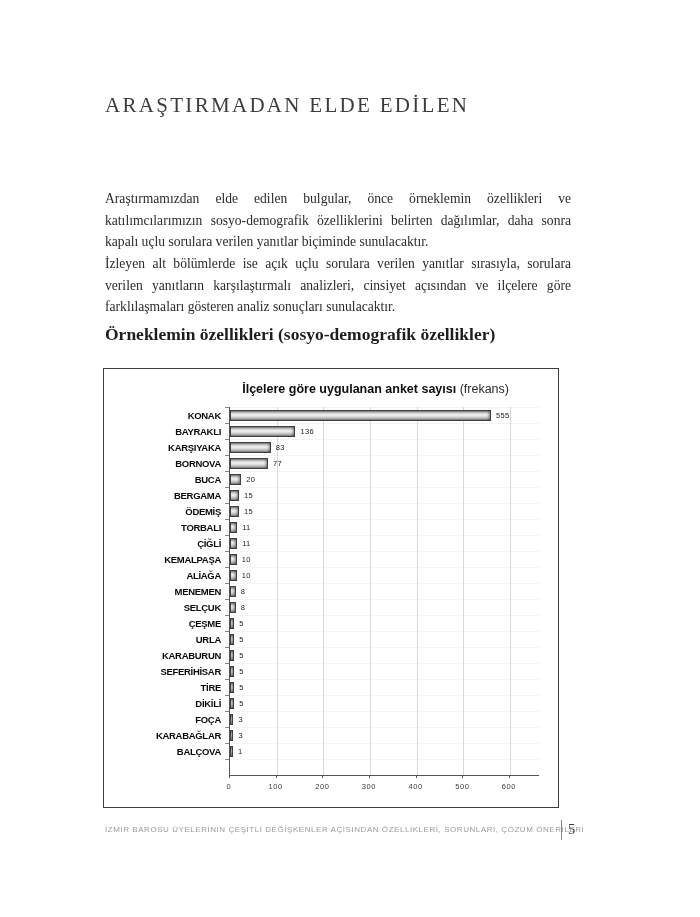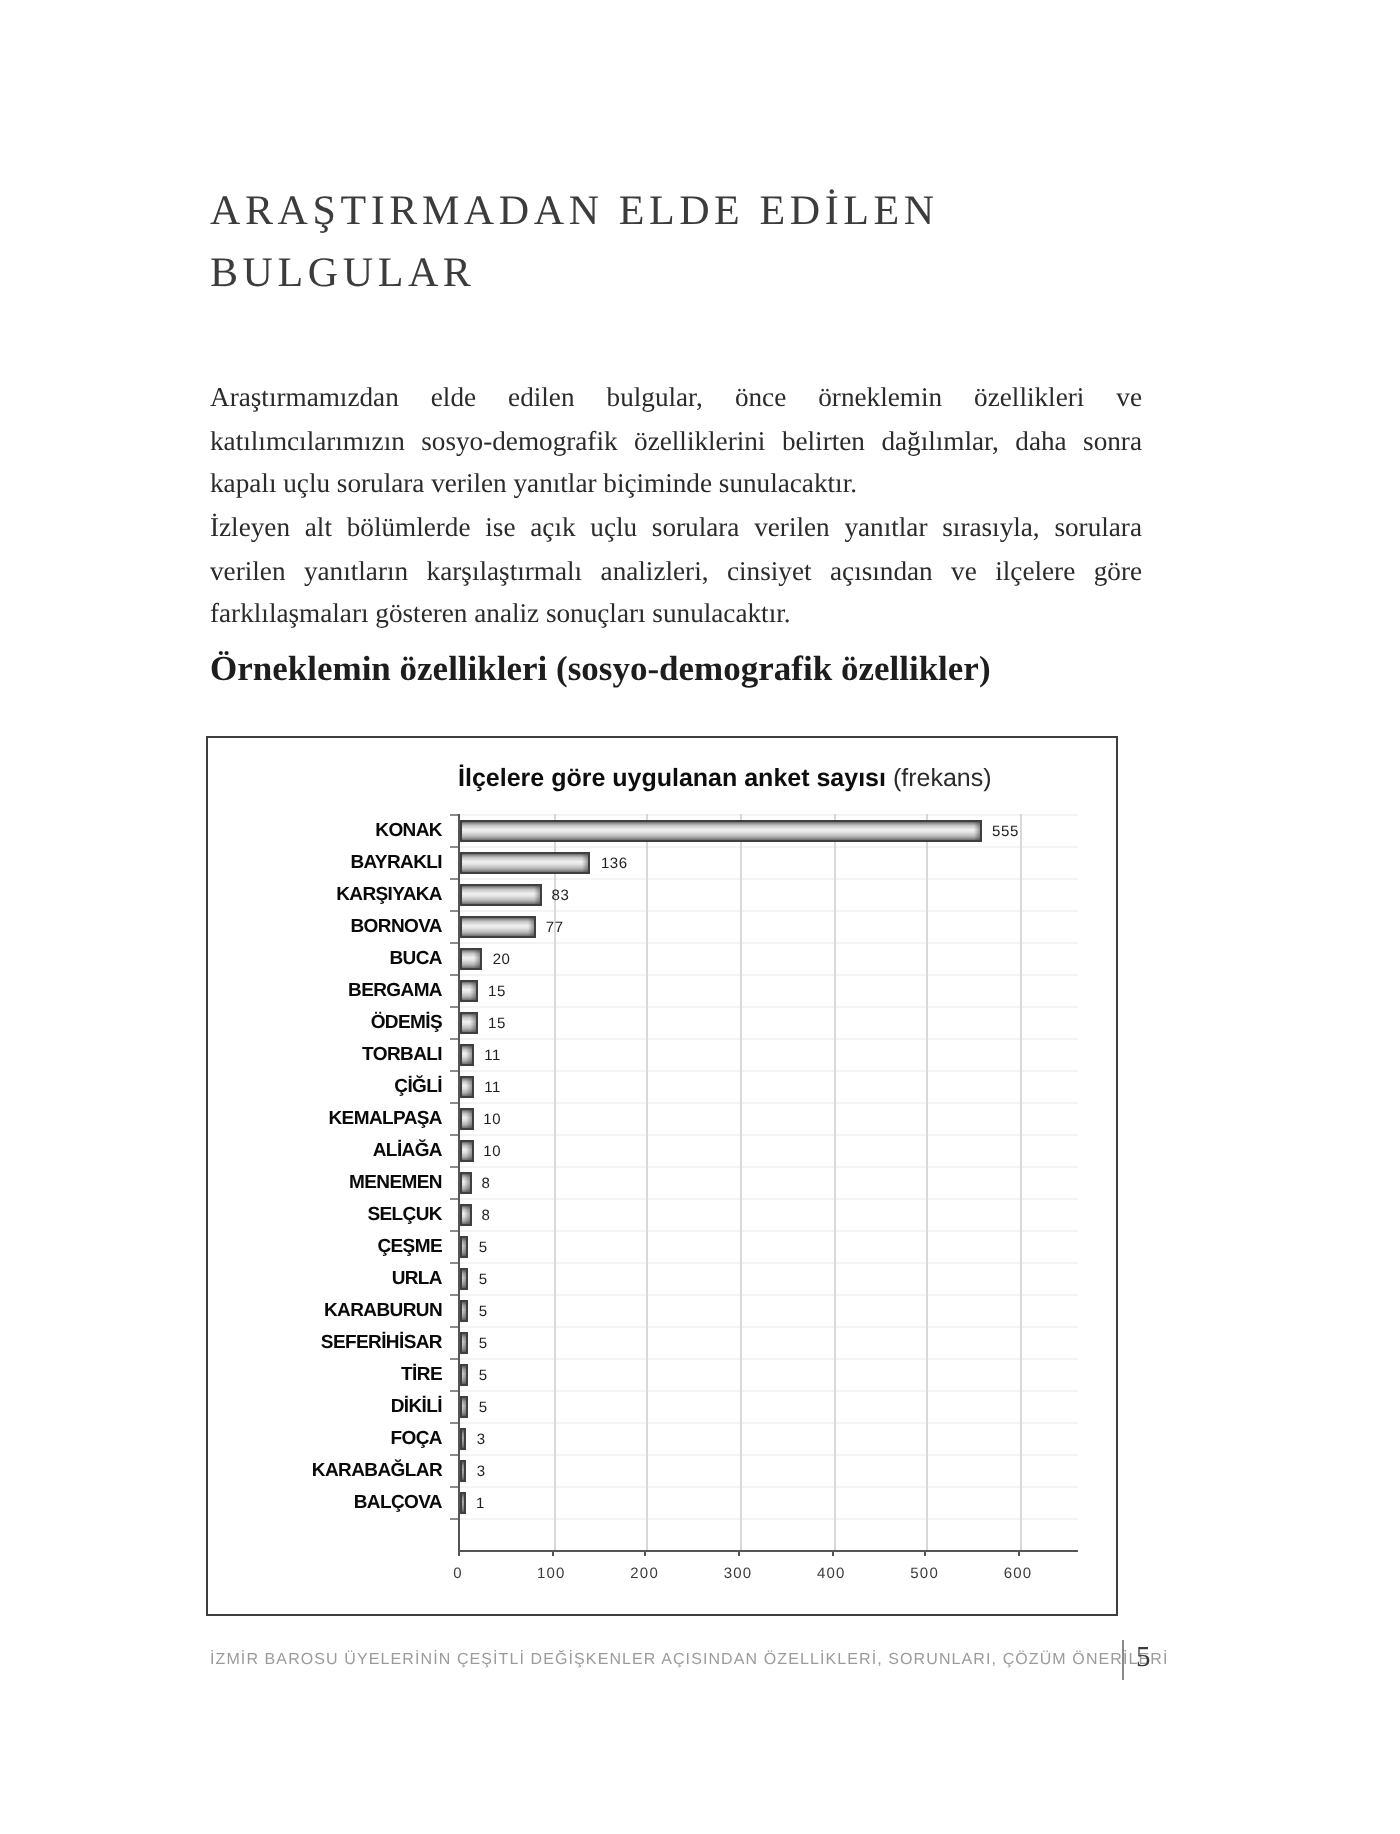--- a/index.html
+++ b/index.html
@@ -23,21 +23,21 @@
     font-size:17.5px; font-weight:bold; color:#1d1d1d;
   }
 
   
   .chart-box {
     position:absolute; left:103px; top:368px; width:454px; height:438px;
     border:1px solid #3d3d3d; background:#ffffff;
     font-family:"Liberation Sans", sans-serif;
   }
   .chart-title {
-    position:absolute; top:13px; left:125px; width:280px; text-align:left;
+    position:absolute; top:13px; left:125px; width:280px; text-align:right;
     font-size:12.5px; color:#0d0d0d; white-space:nowrap;
   }
   .chart-title .t-bold { font-weight:bold; }
   .chart-title .t-note { font-weight:normal; color:#2a2a2a; }
   .plot {
     position:absolute; left:125px; top:38px; width:280px; height:368px;
     border-left:1px solid #555; border-bottom:1px solid #555;
     background:repeating-linear-gradient(180deg, #f4f4f4 0 1px, transparent 1px 16px);
     padding-left:29px;
   }
@@ -86,21 +86,20 @@
     font-family:"Liberation Serif", serif; font-size:14.5px; color:#3a3a3a;
   }
 </style>
 </head>
 <body>
 
 <div class="page">
 
   <div class="doc-title">
     <div>ARAŞTIRMADAN ELDE EDİLEN</div>
-    <div>BULGULAR</div>
   </div>
 
   <div class="para para1">Araştırmamızdan elde edilen bulgular, önce örneklemin özellikleri ve katılımcılarımızın sosyo-demografik özelliklerini belirten dağılımlar, daha sonra kapalı uçlu sorulara verilen yanıtlar biçiminde sunulacaktır.</div>
   <div class="para para2">İzleyen alt bölümlerde ise açık uçlu sorulara verilen yanıtlar sırasıyla, sorulara verilen yanıtların karşılaştırmalı analizleri, cinsiyet açısından ve ilçelere göre farklılaşmaları gösteren analiz sonuçları sunulacaktır.</div>
 
   <div class="section-heading">Örneklemin özellikleri (sosyo-demografik özellikler)</div>
 
   <div class="chart-box">
     <div class="chart-title">
       <span class="t-bold">İlçelere göre uygulanan anket sayısı</span>

